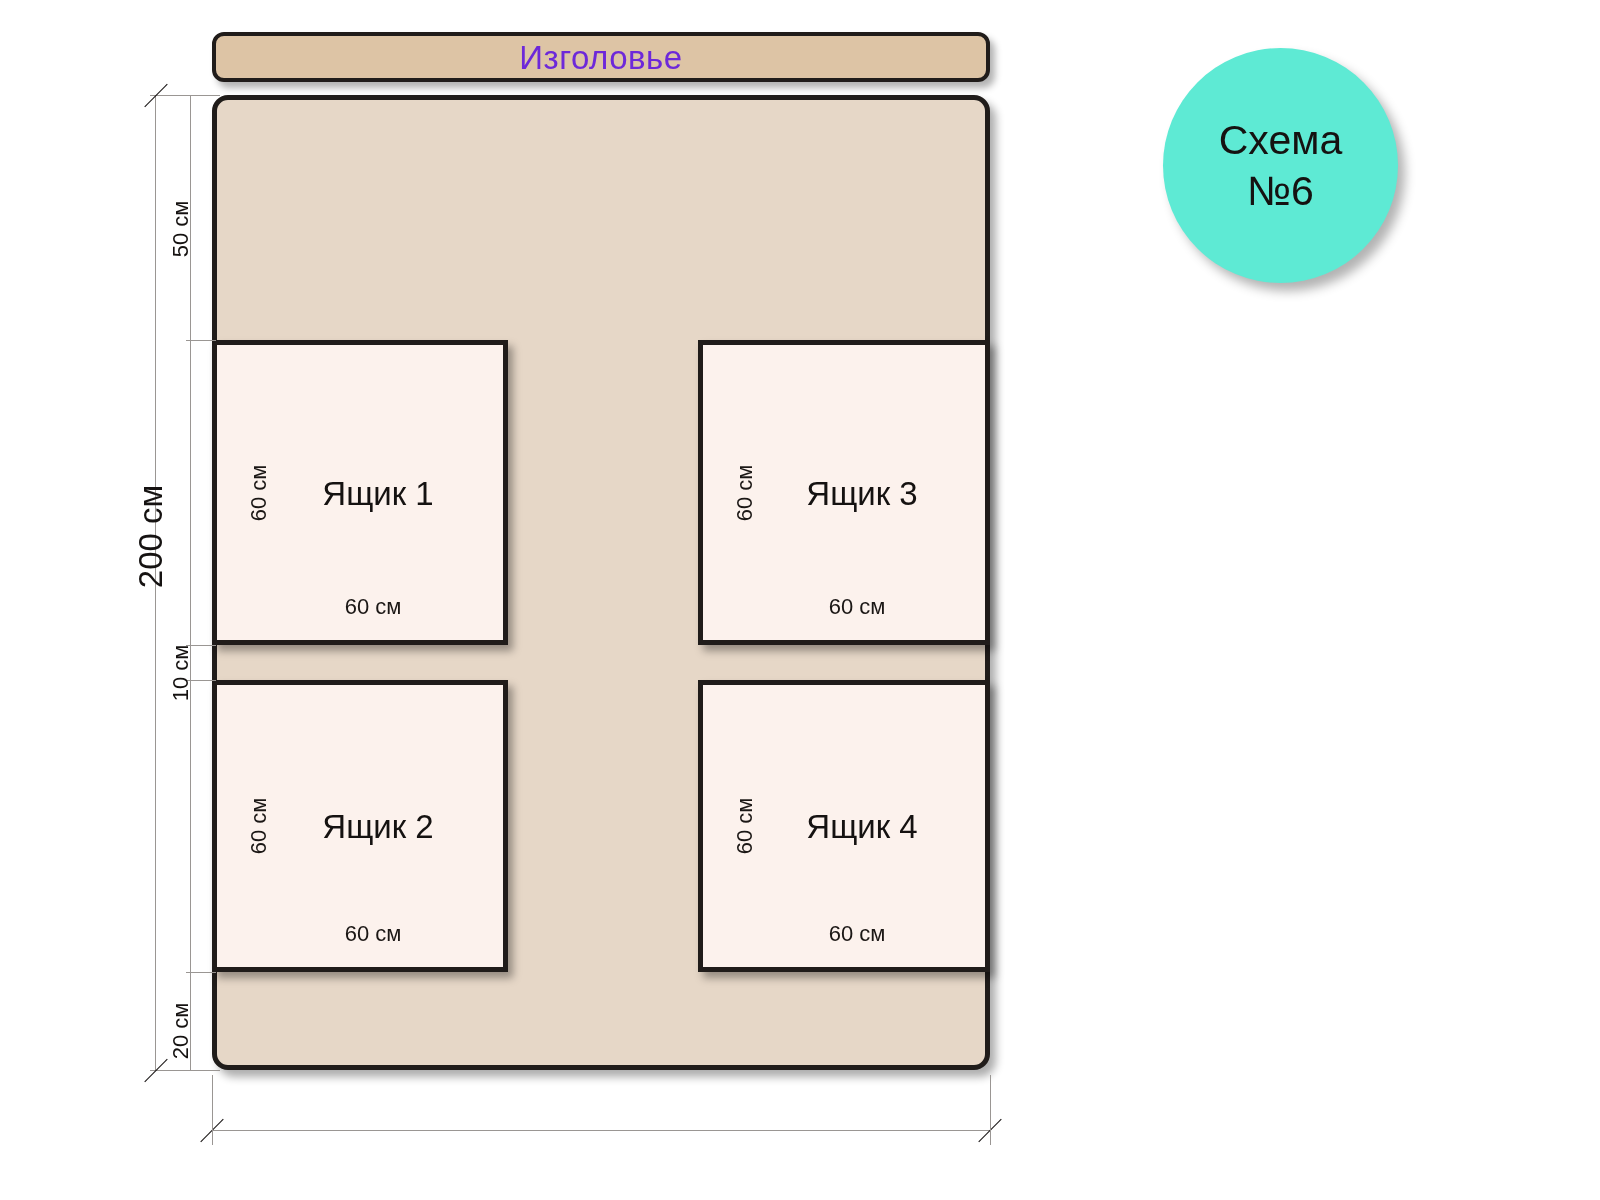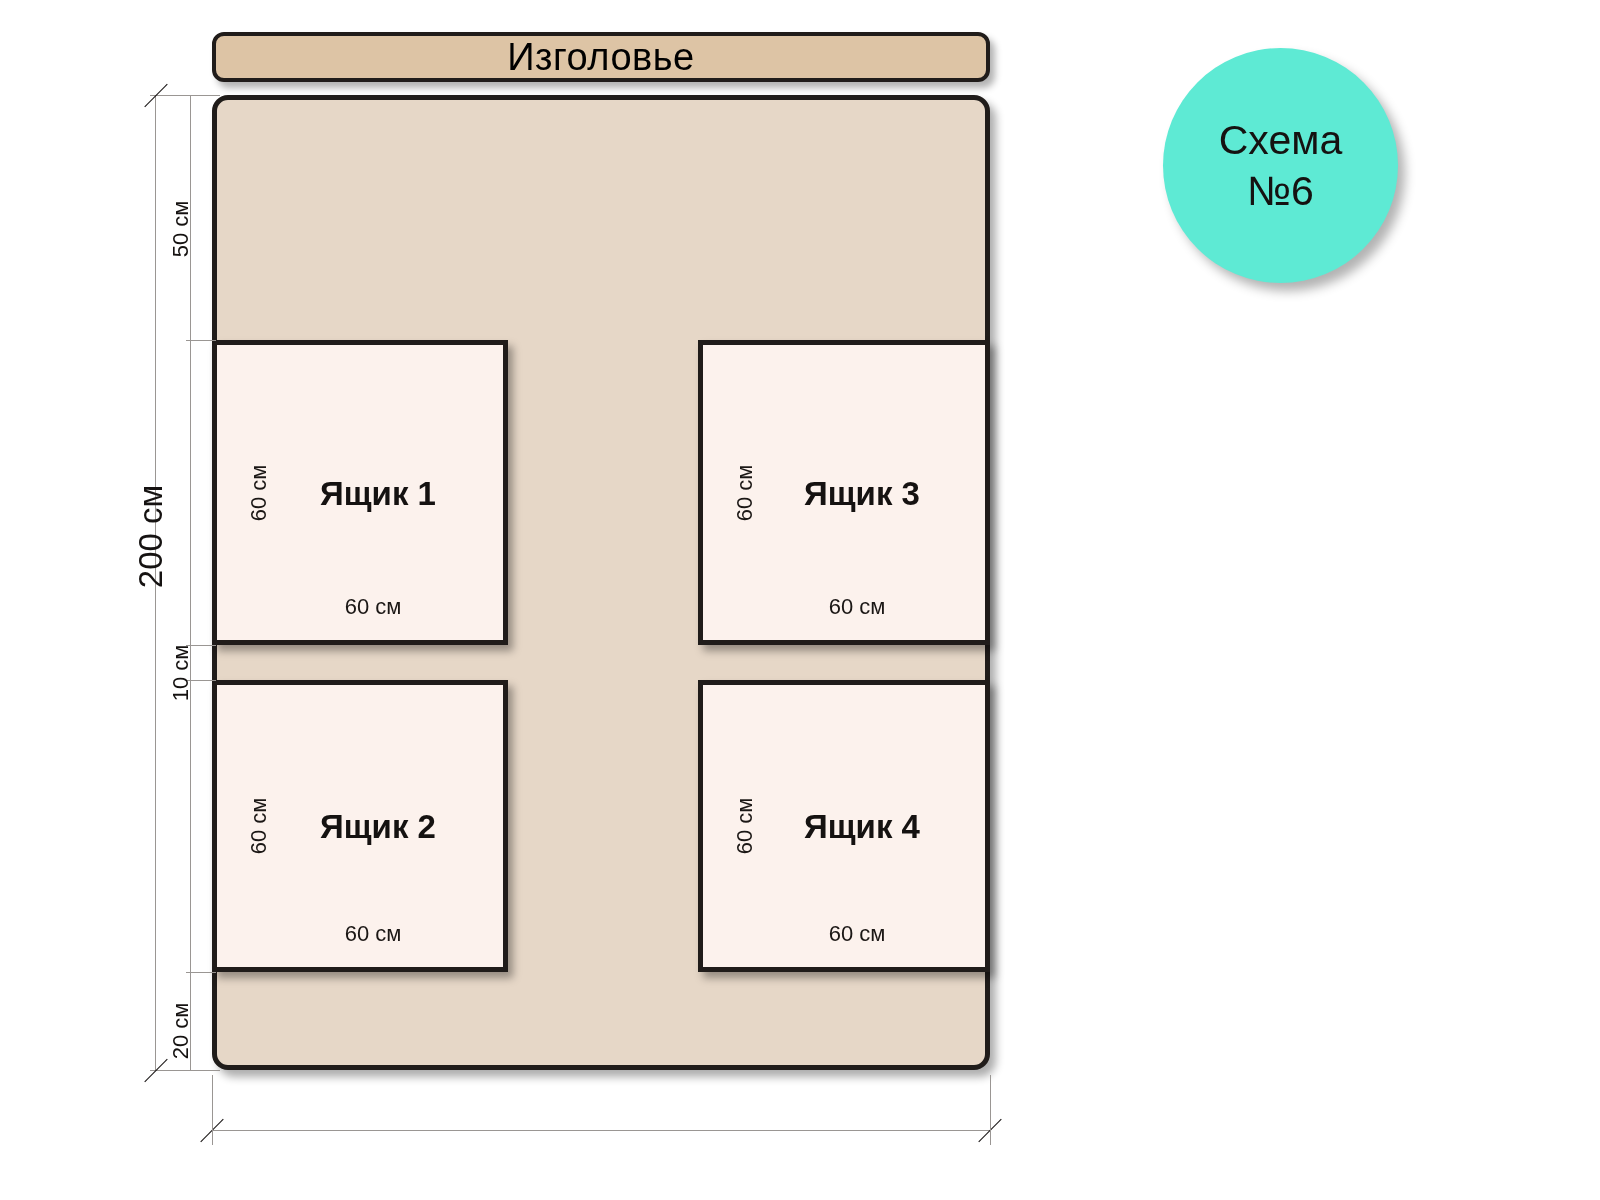--- a/index.html
+++ b/index.html
@@ -32,22 +32,22 @@
     background: #ddc4a5;
     border: 4px solid #201c1a;
     border-radius: 12px;
     box-sizing: border-box;
     box-shadow: 5px 6px 7px rgba(0,0,0,0.30);
     display: flex;
     align-items: center;
     justify-content: center;
   }
   .headboard-label {
-    font-size: 38px;
-    color: #000000;
+    font-size: 33px;
+    color: #6d28d9;
     letter-spacing: 0.5px;
     line-height: 1;
   }
 
   
   .bed-frame {
     position: absolute;
     left: 212px;
     top: 95px;
     width: 778px;
@@ -72,21 +72,20 @@
     left: 0;
     right: 0;
     top: 50%;
     transform: translateY(-50%);
     text-align: center;
     font-size: 33px;
     color: #151211;
     line-height: 1;
     padding-left: 36px;
     box-sizing: border-box;
-    font-weight: bold;
   }
   .drawer-width {
     position: absolute;
     left: 0;
     right: 0;
     bottom: 22px;
     text-align: center;
     font-size: 22px;
     color: #1b1715;
     line-height: 1;

